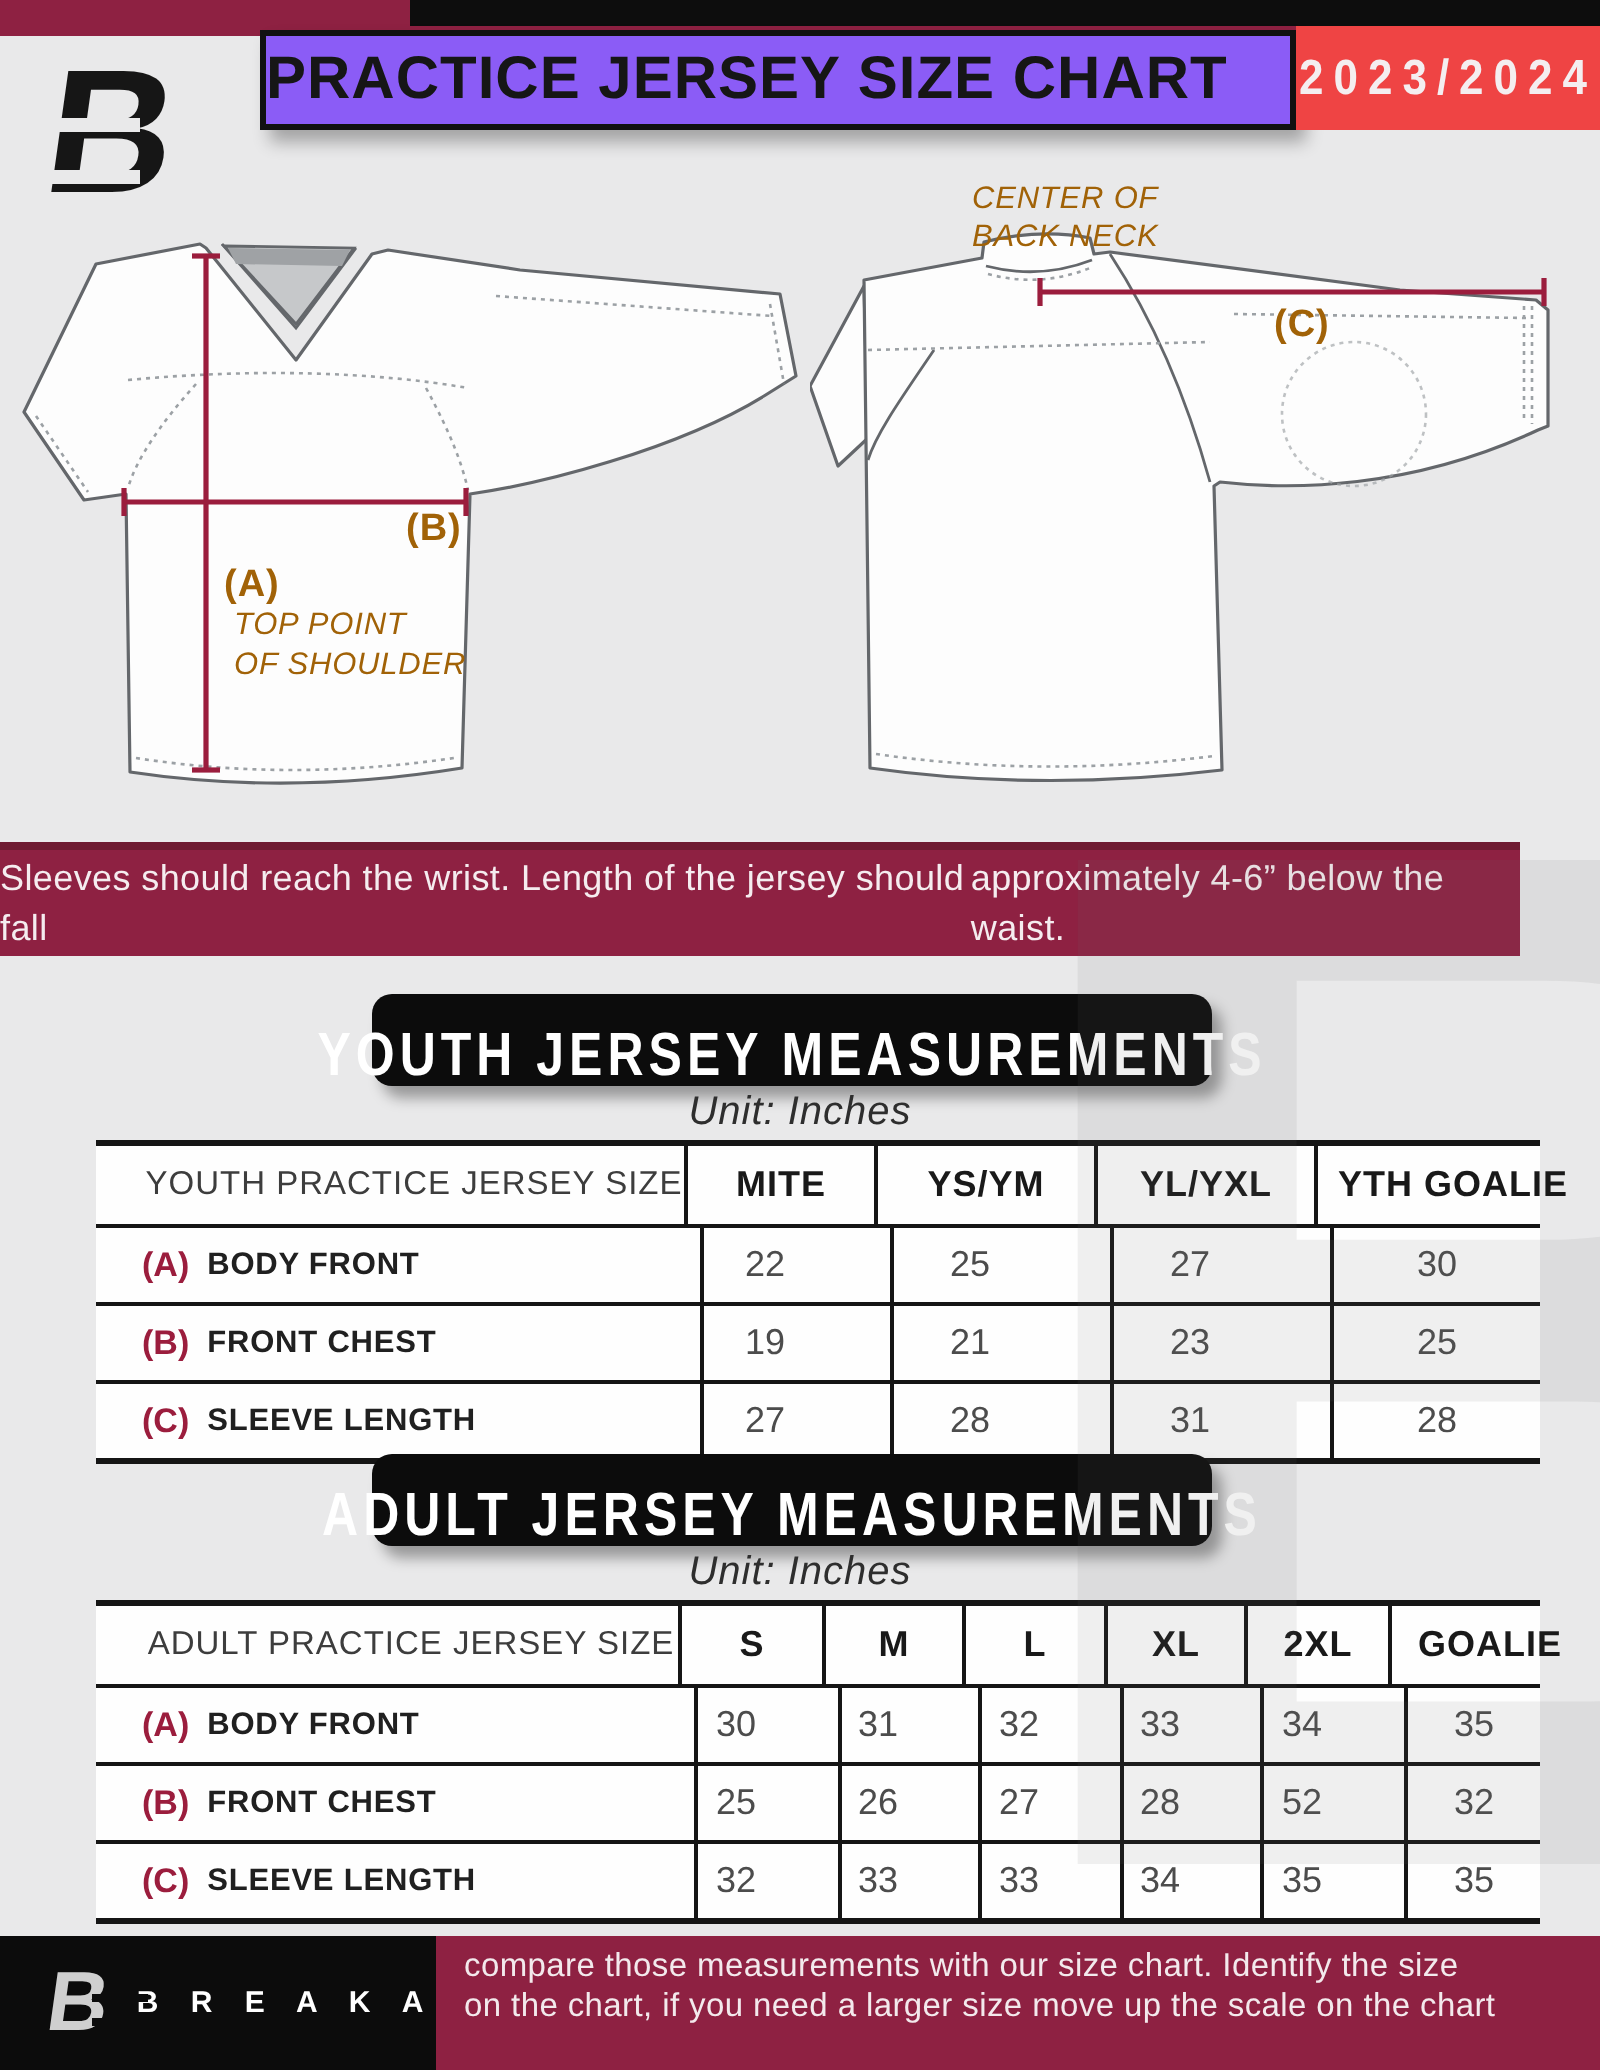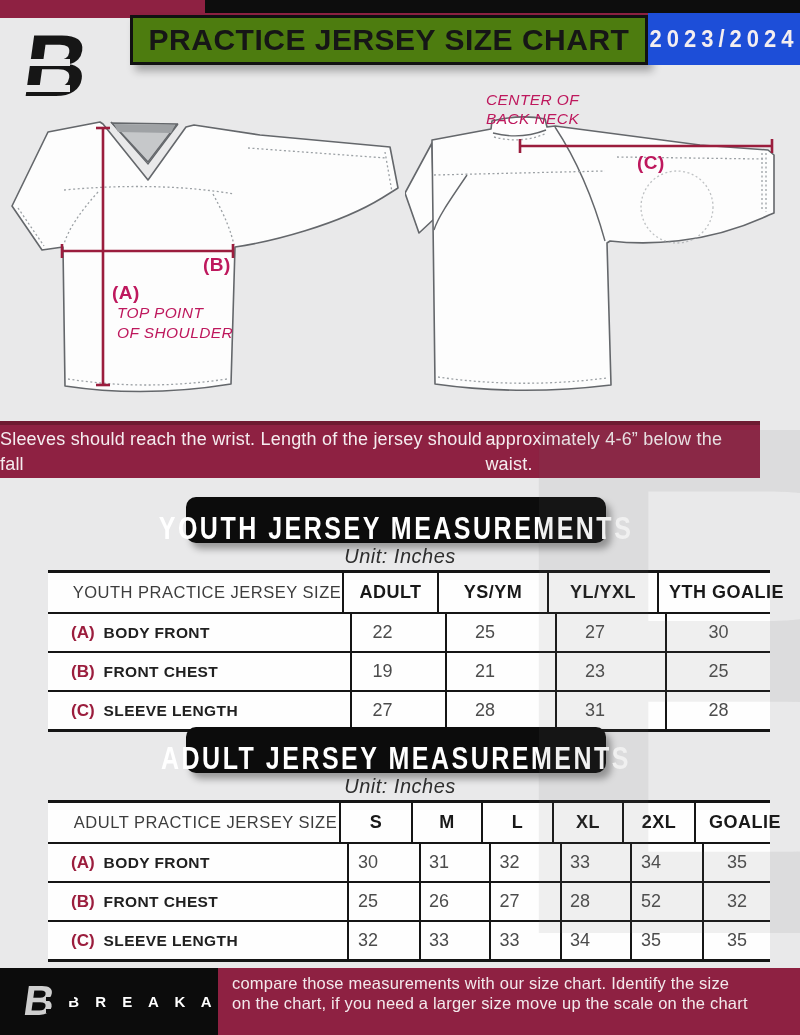--- a/index.html
+++ b/index.html
@@ -8,32 +8,32 @@
   #page{position:absolute;inset:0;width:800px;height:1035px;background:#e9e9ea;overflow:hidden;}
 
   
   .top-strip{position:absolute;left:0;top:0;width:800px;height:18px;background:#8e2142;}
   .top-black{position:absolute;left:205px;top:0;width:595px;height:13px;background:#0d0d0d;}
   .brand-logo{position:absolute;left:24px;top:22px;width:90px;height:100px;}
   .logo-b{position:relative;display:inline-block;font-weight:bold;font-size:88px;line-height:1;
           color:#161616;transform:skewX(-8deg);}
   .logo-slash{position:absolute;height:7px;background:#e9e9ea;left:-10px;width:56px;}
   .logo-slash.s1{top:37px;} .logo-slash.s2{top:63px;}
-  .title-box{position:absolute;left:130px;top:15px;width:518px;height:50px;background:#4d7c0f;
-             border:3px solid #111;box-sizing:border-box;display:flex;align-items:center;justify-content:center;
+  .title-box{position:absolute;left:130px;top:15px;width:518px;height:50px;background:#8b5cf6;
+             border:3px solid #111;box-sizing:border-box;display:flex;align-items:center;justify-content:flex-start;
              box-shadow:5px 6px 8px rgba(0,0,0,0.30);}
   .title-box span{font-weight:bold;font-size:30px;letter-spacing:.5px;color:#161616;white-space:nowrap;}
-  .year-box{position:absolute;left:648px;top:13px;width:152px;height:52px;background:#1d4ed8;
+  .year-box{position:absolute;left:648px;top:13px;width:152px;height:52px;background:#ef4444;
             display:flex;align-items:center;justify-content:center;}
   .year-box span{display:inline-block;transform:scaleY(1.12);font-weight:bold;font-size:22px;
                  letter-spacing:5px;color:#f4eef0;white-space:nowrap;}
 
   
   .jersey-svg{position:absolute;z-index:1;}
-  .anno{position:absolute;z-index:3;color:#be185d;}
+  .anno{position:absolute;z-index:3;color:#a16207;}
   .anno.caption{font-style:italic;font-size:15.5px;font-weight:500;line-height:20px;letter-spacing:.4px;}
   .anno.keylab{font-weight:bold;font-size:19px;letter-spacing:.5px;}
 
   
   .notice{position:absolute;left:0;top:421px;width:760px;height:57px;background:#8e2142;
           border-top:4px solid #6e1a31;box-sizing:border-box;display:flex;flex-direction:row;
           align-items:center;justify-content:space-between;}
   .notice div{color:#f5ecef;font-size:18px;line-height:25px;letter-spacing:.2px;}
 
   
@@ -175,21 +175,21 @@
   </div>
 
   <div class="section-banner" style="top:497px;">
     <span>YOUTH JERSEY MEASUREMENTS</span>
   </div>
   <div class="unit-line" style="top:545px;">Unit: Inches</div>
 
   <div class="size-table yt" style="top:570px;">
     <div class="t-row hdr">
       <div class="cell rowhead">YOUTH PRACTICE JERSEY SIZE</div>
-      <div class="cell colhead">ADULT</div>
+      <div class="cell colhead">MITE</div>
       <div class="cell colhead">YS/YM</div>
       <div class="cell colhead">YL/YXL</div>
       <div class="cell colhead">YTH GOALIE</div>
     </div>
     <div class="t-row data">
       <div class="cell rowlabel">
         <span class="key">(A)</span>
         <span class="lab">BODY FRONT</span>
       </div>
       <div class="cell num">22</div>

